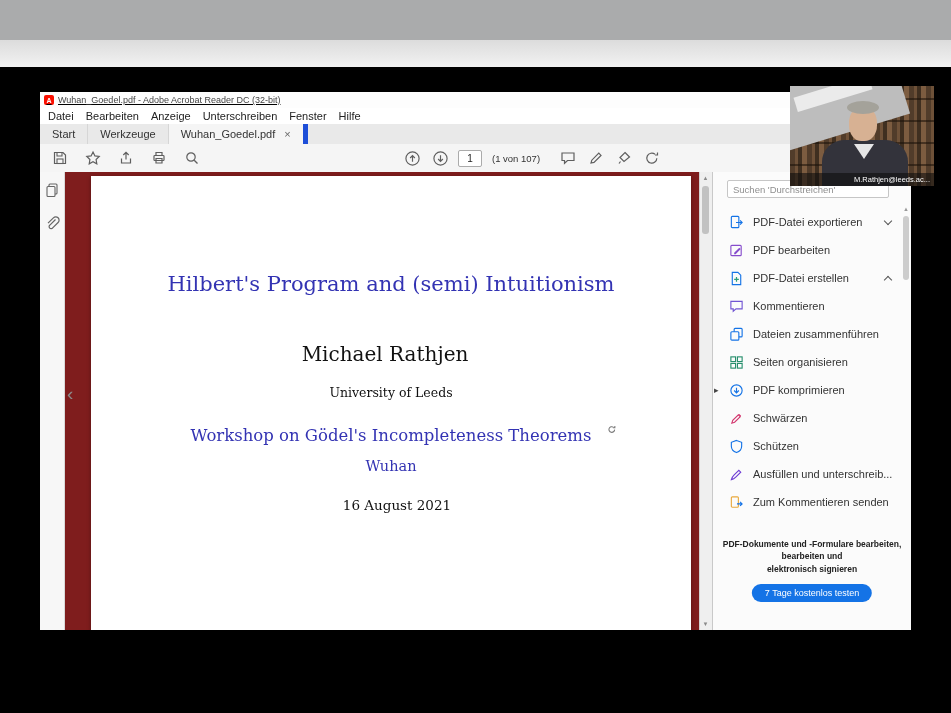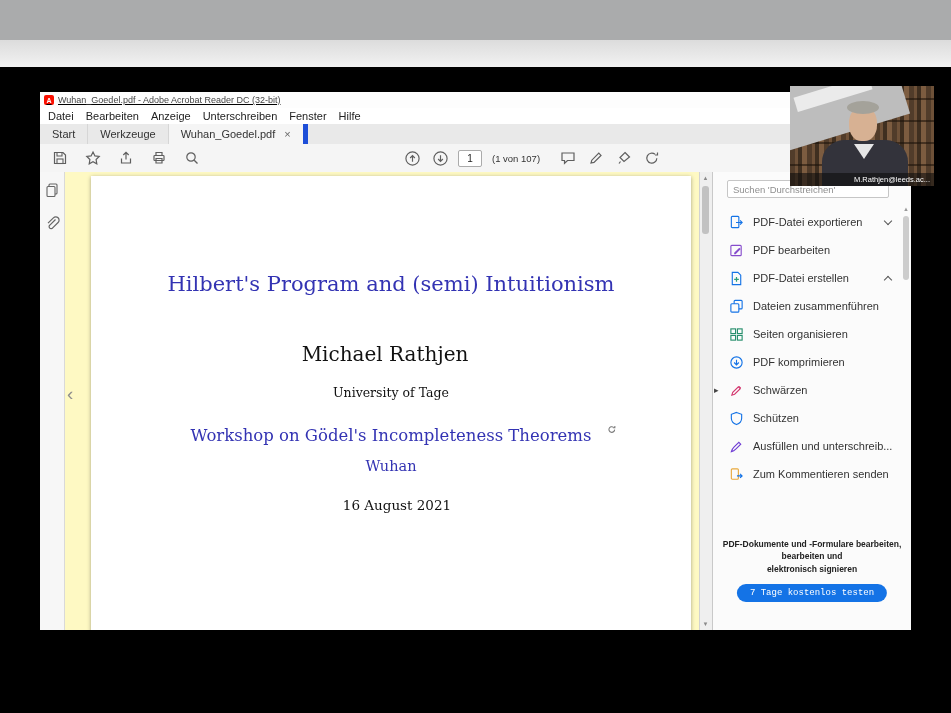--- a/index.html
+++ b/index.html
@@ -25,21 +25,21 @@
   .tb-left{display:flex;align-items:center;gap:13px;margin-left:10px;}
   .tb-center{position:absolute;left:362px;top:0;height:28px;display:flex;align-items:center;gap:8px;}
   .tbtn{display:flex;align-items:center;justify-content:center;width:20px;height:22px;}
   .pagebox{width:22px;height:15px;border:1px solid #ababab;border-radius:2px;background:#fff;font-size:10px;text-align:center;
            color:#222;padding:0;font-family:"Liberation Sans",sans-serif;}
   .pagecount{font-size:9.5px;color:#333;margin:0 10px 0 2px;white-space:nowrap;}
 
   .content{position:absolute;left:0;top:80px;right:0;bottom:0;display:flex;}
   .lsidebar{width:24px;background:#f7f7f7;border-right:1px solid #d9d9d9;display:flex;flex-direction:column;align-items:center;
             padding-top:10px;gap:13px;}
-  .docarea{position:relative;flex:1;background:#fef9c3;overflow:hidden;}
+  .docarea{position:relative;flex:1;background:#7f1d1d;overflow:hidden;}
   .page{position:absolute;left:26px;top:4px;width:600px;height:460px;background:#fff;box-shadow:0 1px 4px rgba(0,0,0,.35);
         font-family:"DejaVu Serif","Liberation Serif",serif;text-align:center;color:#111;}
   .ptitle{position:absolute;left:0;right:0;top:96px;font-size:21px;color:#3333b3;}
   .pauthor{position:absolute;left:0;right:12px;top:166px;font-size:20px;}
   .paffil{position:absolute;left:0;right:0;top:209px;font-size:12.5px;}
   .pevent{position:absolute;left:0;right:0;top:250px;font-size:16.5px;color:#3333b3;}
   .ploc{position:absolute;left:0;right:0;top:282px;font-size:14.5px;color:#3333b3;}
   .pdate{position:absolute;left:12px;right:0;top:321px;font-size:13.5px;}
   .cursor-ico{position:absolute;left:515px;top:245px;}
   .navleft{position:absolute;left:2px;top:212px;font-size:19px;color:#8d8d8d;line-height:1;}
@@ -56,21 +56,21 @@
   .search::placeholder{color:#8f8f8f;}
   .tools{position:absolute;left:0;top:36px;right:12px;}
   .tool{position:relative;display:flex;align-items:center;gap:9px;height:28px;padding-left:16px;font-size:11px;color:#333;}
   .chev{position:absolute;right:8px;width:5px;height:5px;border-right:1.4px solid #555;border-bottom:1.4px solid #555;}
   .chev.down{transform:rotate(45deg);top:10px;}
   .chev.up{transform:rotate(-135deg);top:13px;}
   .pscroll-up{position:absolute;right:2px;top:34px;font-size:6px;color:#999;}
   .pscroll-thumb{position:absolute;right:2px;top:44px;width:6px;height:64px;background:#cdcdcd;border-radius:3px;}
   .promo{position:absolute;left:0;right:0;top:366px;text-align:center;font-size:8.5px;font-weight:bold;color:#222;line-height:1.45;}
   .trial{position:absolute;left:50%;top:412px;transform:translateX(-50%);background:#1473e6;color:#fff;font-size:9px;
-         padding:4px 13px;border-radius:10px;border:none;white-space:nowrap;font-family:Liberation Mono, monospace;}
+         padding:4px 13px;border-radius:10px;border:none;white-space:nowrap;font-family:Liberation Sans, sans-serif;}
 
   
   .webcam{position:absolute;left:790px;top:86px;width:144px;height:100px;overflow:hidden;background:#6e523a;}
   .shelf{position:absolute;inset:0;background:repeating-linear-gradient(90deg,#513c2a 0 5px,#6e5138 5px 8px,#3f2f20 8px 12px,#7c5c40 12px 17px);}
   .shelf-lines{position:absolute;inset:0;background:repeating-linear-gradient(0deg,rgba(0,0,0,0) 0 20px,rgba(25,16,8,.55) 20px 22px);}
   .ceiling{position:absolute;left:-30px;top:-40px;width:140px;height:90px;background:#bdbdbd;transform:rotate(-17deg);}
   .lightpanel{position:absolute;left:4px;top:0px;width:78px;height:15px;background:#ebebeb;transform:rotate(-17deg);}
   .person-body{position:absolute;left:32px;top:54px;width:86px;height:50px;background:#33333b;border-radius:22px 22px 0 0;}
   .collar{position:absolute;left:64px;top:58px;width:20px;height:15px;background:#e6e6e6;clip-path:polygon(0 0,100% 0,50% 100%);}
   .head{position:absolute;left:59px;top:20px;width:28px;height:35px;background:#d7b193;border-radius:48% 48% 44% 44%;}
@@ -195,21 +195,21 @@
             </svg></span>
         <span><svg width="16" height="16" viewBox="0 0 16 16">
               <path d="M11.5 4.5l-5.6 5.6a2 2 0 1 0 2.8 2.8l5.4-5.4a3.3 3.3 0 1 0-4.7-4.7L4 8.2" fill="none" stroke="#666" stroke-width="1.2"></path>
             </svg></span>
       </div>
 
       <div class="docarea">
         <div class="page">
           <div class="ptitle">Hilbert's Program and (semi) Intuitionism</div>
           <div class="pauthor">Michael Rathjen</div>
-          <div class="paffil">University of Tage</div>
+          <div class="paffil">University of Leeds</div>
           <div class="pevent">Workshop on Gödel's Incompleteness Theorems</div>
           <div class="ploc">Wuhan</div>
           <div class="pdate">16 August 2021</div>
           <span class="cursor-ico"><svg width="12" height="12" viewBox="0 0 16 16">
                 <path d="M11.5 7.5A3.8 3.8 0 1 1 9.8 4.2" fill="none" stroke="#777" stroke-width="1.4"></path>
                 <path d="M11.8 2.5v2.6H9.2" fill="none" stroke="#777" stroke-width="1.4"></path>
               </svg></span>
         </div>
         <span class="navleft">‹</span>
         <div class="docscroll">
@@ -239,20 +239,26 @@
               </svg>
             <span>PDF bearbeiten</span>
           </div>
           <div class="tool">
             <svg width="15" height="15" viewBox="0 0 16 16">
                 <path d="M3.5 1.5h6l3 3v10h-9z" fill="none" stroke="#1473e6" stroke-width="1.2"></path>
                 <path d="M8 6.5v5M5.5 9h5" fill="none" stroke="#2d9d78" stroke-width="1.3"></path>
               </svg>
             <span>PDF-Datei erstellen</span>
             <span class="chev up"></span>
+          </div>
+          <div class="tool">
+            <svg width="15" height="15" viewBox="0 0 16 16">
+                <path d="M2 2.5h12v8H7.5L4.5 13v-2.5H2z" fill="none" stroke="#7155d3" stroke-width="1.2"></path>
+              </svg>
+            <span>Kommentieren</span>
           </div>
           <div class="tool">
             <svg width="15" height="15" viewBox="0 0 16 16">
                 <rect x="5.5" y="1.5" width="8.5" height="9" rx="1" fill="none" stroke="#1473e6" stroke-width="1.2"></rect>
                 <rect x="2" y="5" width="8.5" height="9" rx="1" fill="#fbfbfb" stroke="#1473e6" stroke-width="1.2"></rect>
               </svg>
             <span>Dateien zusammenführen</span>
           </div>
           <div class="tool">
             <svg width="15" height="15" viewBox="0 0 16 16">

